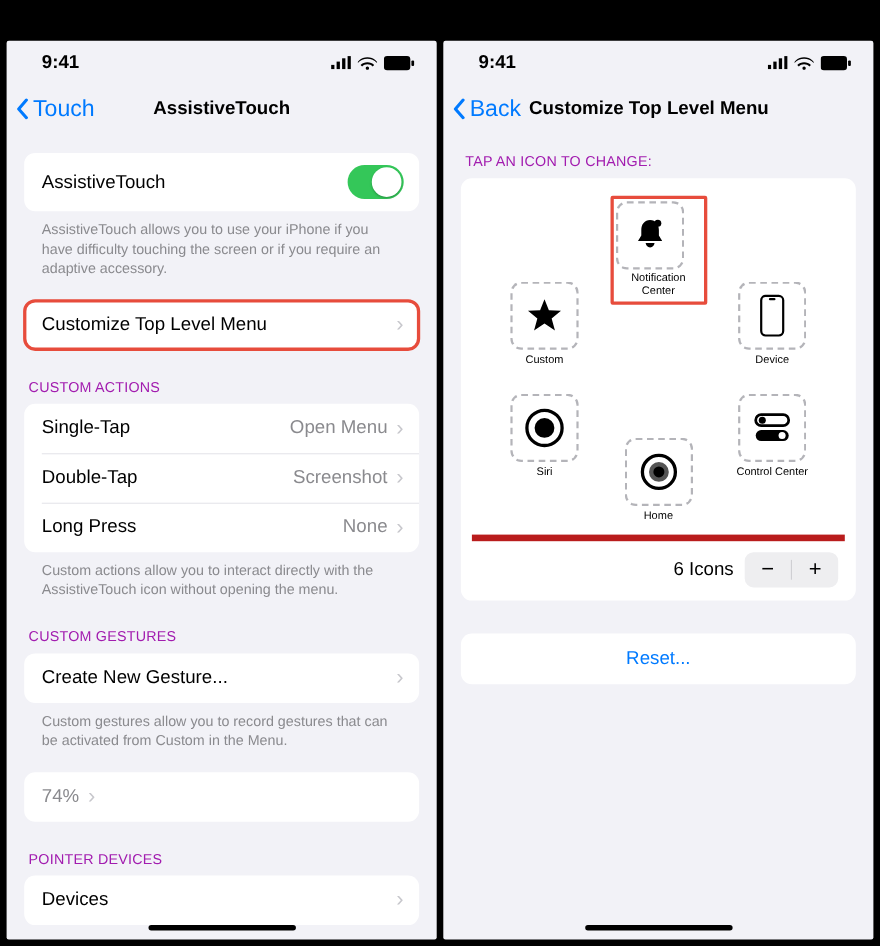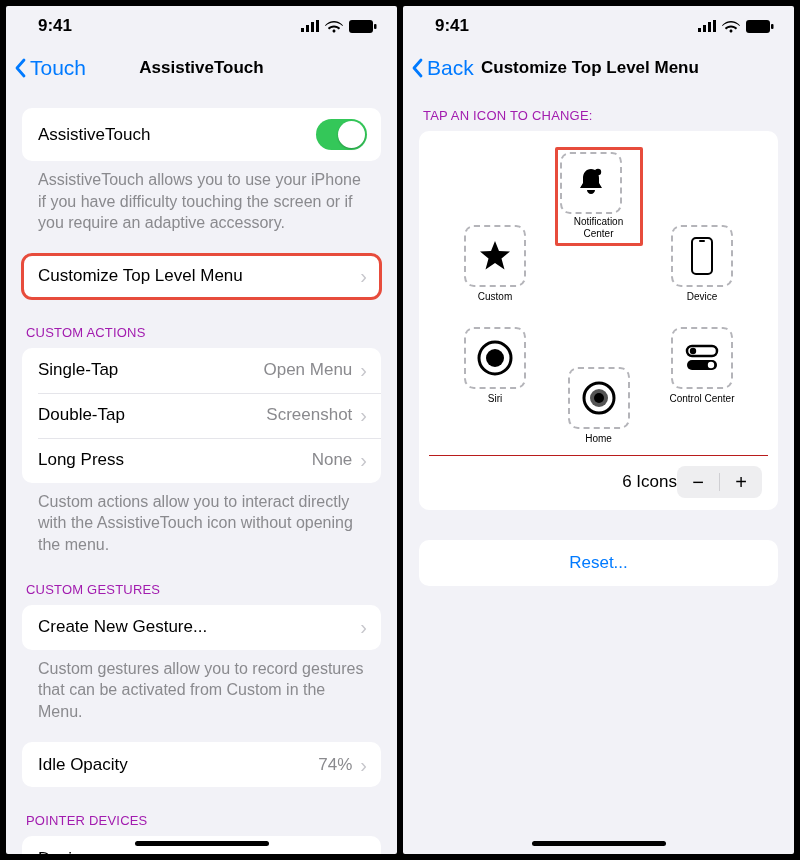--- a/index.html
+++ b/index.html
@@ -16,20 +16,21 @@
     padding: 6px;
     display: flex;
     gap: 6px;
   }
   .phone {
     flex: 1;
     background: #f2f2f7;
     position: relative;
     overflow: hidden;
     border-radius: 2px;
+    margin-top: 31px;
   }
   .status-bar {
     height: 40px;
     display: flex;
     align-items: center;
     justify-content: space-between;
     padding: 0 20px 0 32px;
     font-size: 17px;
     font-weight: 600;
     color: #000;
@@ -61,21 +62,21 @@
   .content { padding: 0 0 0 0; }
   .group { margin-top: 26px; }
   .group.first { margin-top: 18px; }
   .group-header {
     font-size: 13px;
     color: #a21caf;
     padding: 0 20px 8px;
     letter-spacing: 0.2px;
   }
   .group-footer {
-    font-size: 16px;
+    font-size: 13px;
     color: #8a8a8e;
     padding: 8px 32px 0;
     line-height: 1.35;
   }
   .cell-list {
     background: #fff;
     border-radius: 10px;
     margin: 0 16px;
     overflow: hidden;
   }
@@ -160,22 +161,22 @@
   }
   .notif-inner {
     width: 62px; height: 62px;
     border: 2px dashed #b4b4b9;
     border-radius: 10px;
     display: flex; align-items: center; justify-content: center;
     margin-bottom: 2px;
   }
   .count-row {
     display: flex; align-items: center; justify-content: flex-end;
-    padding: 10px 6px 0 0;
-    border-top: 1px solid #b91c1c;
+    gap: 10px; padding: 10px 6px 0 0;
+    border-top: 6px solid #b91c1c;
     margin-top: 8px;
   }
   .count-label { font-size: 17px; color: #000; }
   .stepper {
     display: flex; align-items: center;
     background: #eeeef0; border-radius: 8px;
     height: 32px; overflow: hidden;
   }
   .stepper button {
     border: none; background: transparent;
@@ -280,21 +281,20 @@
             <span class="label">Create New Gesture...</span>
             <span class="chev">›</span>
           </div>
         </div>
         <div class="group-footer">Custom gestures allow you to record gestures that can be activated from Custom in the Menu.</div>
       </div>
 
       <div class="group" style="margin-top:20px;">
         <div class="cell-list">
           <div class="cell">
-            <span class="label">Idle Opacity</span>
             <span class="value">74%</span>
             <span class="chev">›</span>
           </div>
         </div>
       </div>
 
       <div class="group">
         <div class="group-header">POINTER DEVICES</div>
         <div class="cell-list">
           <div class="cell">

